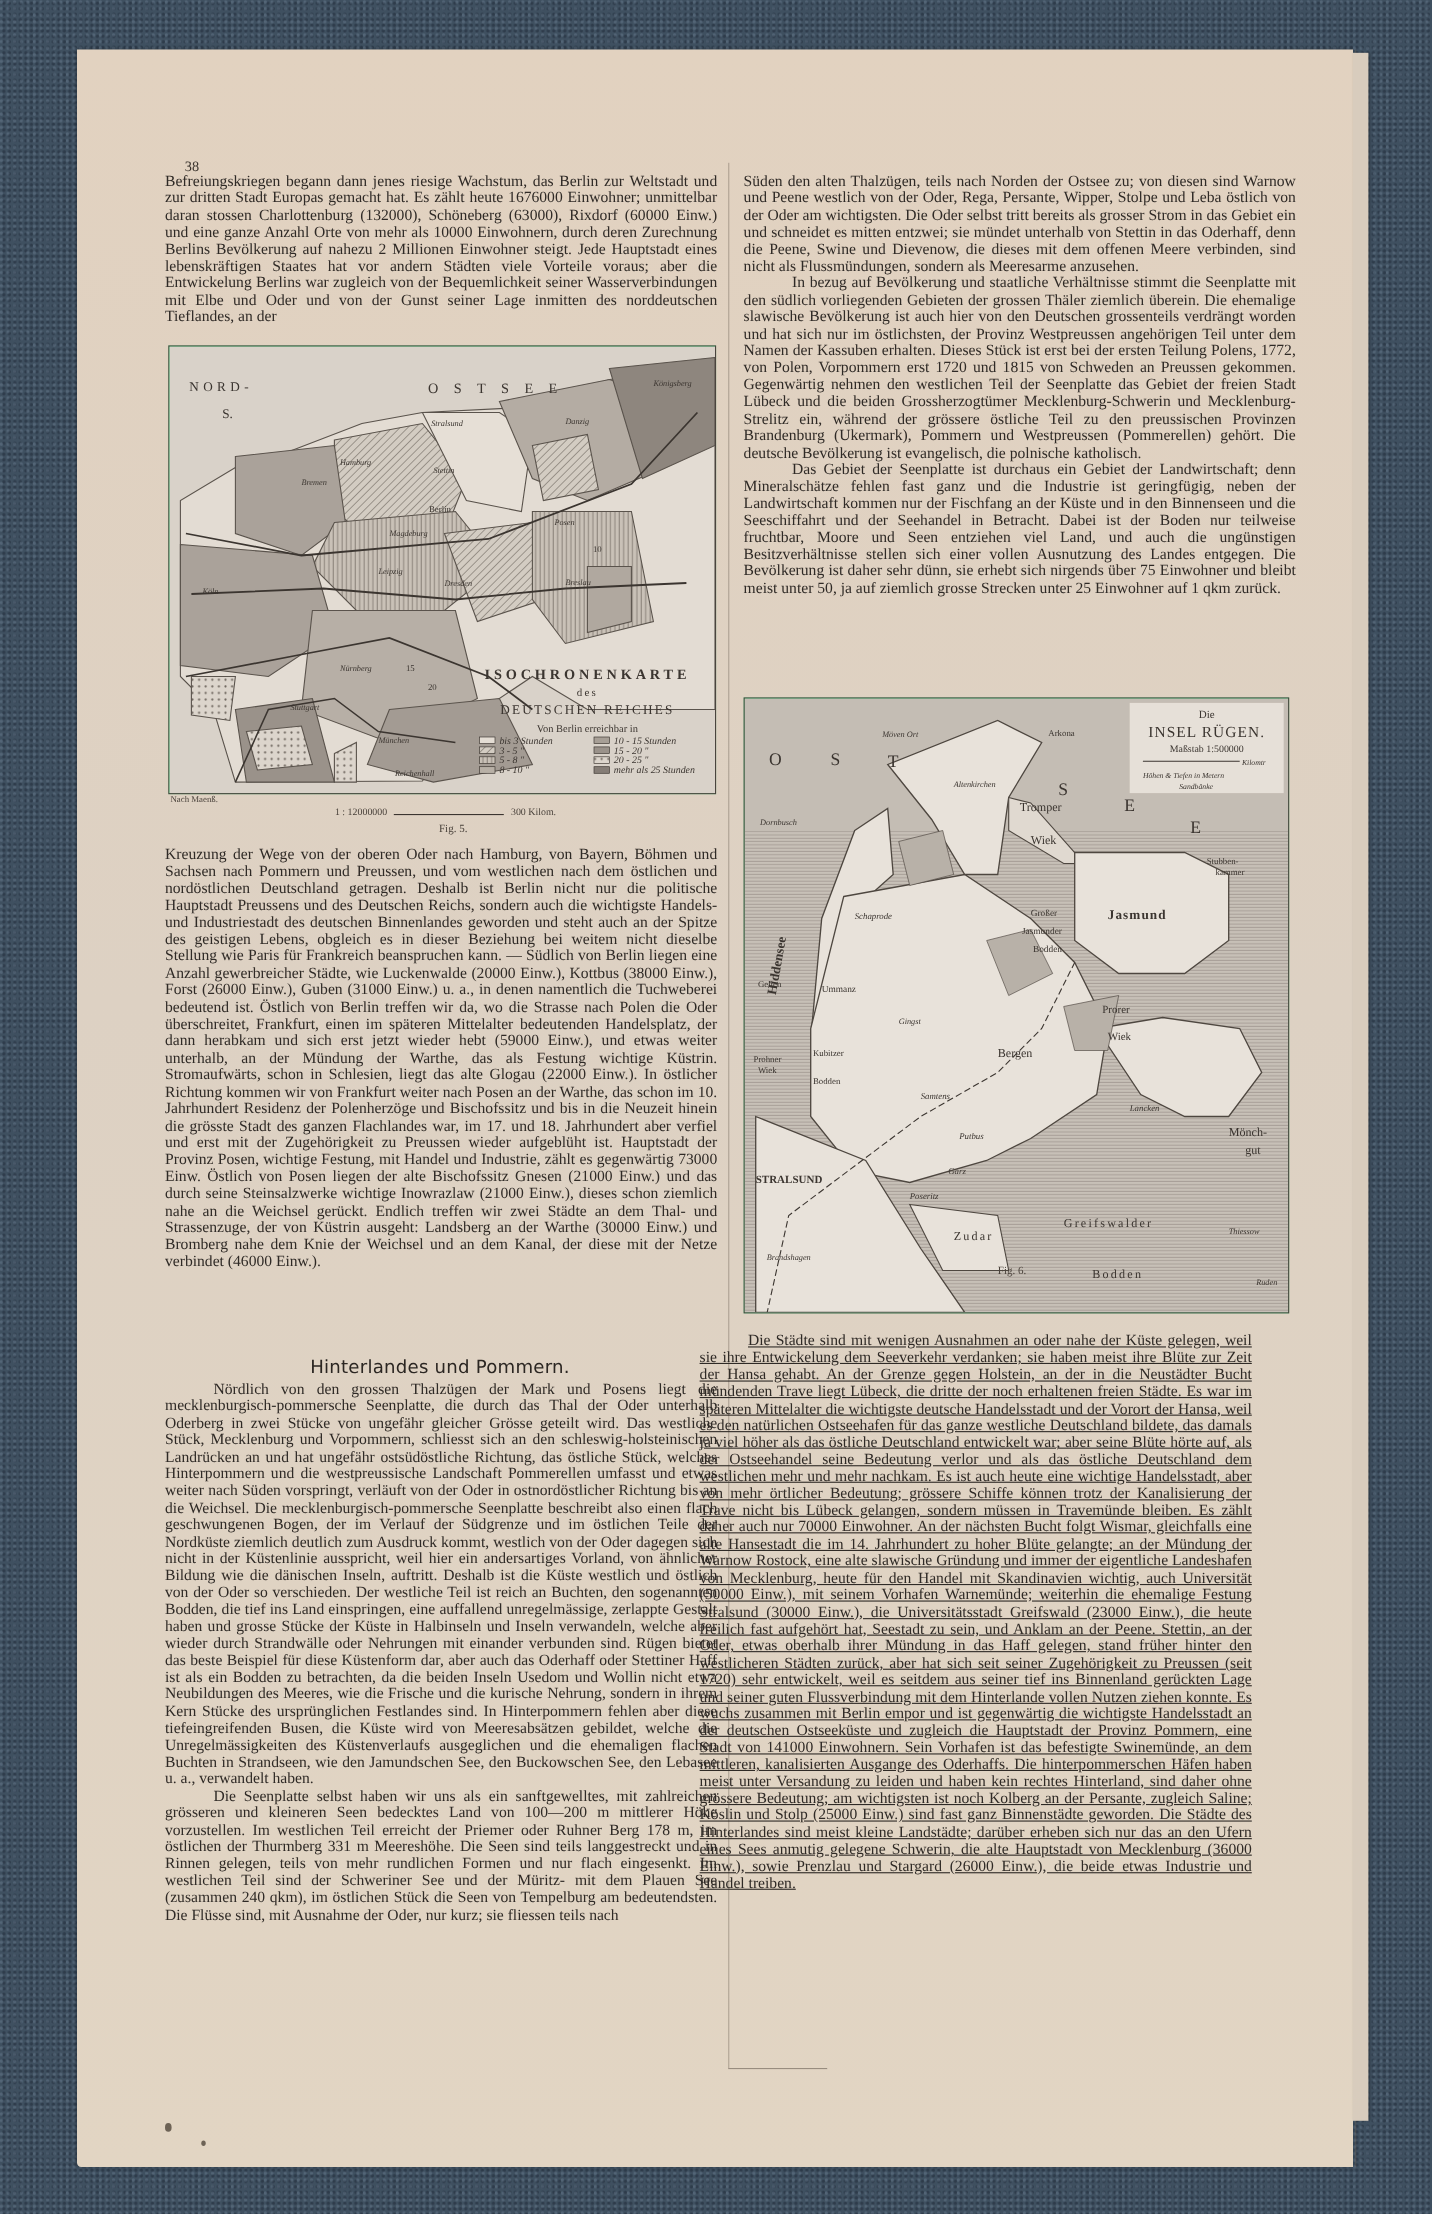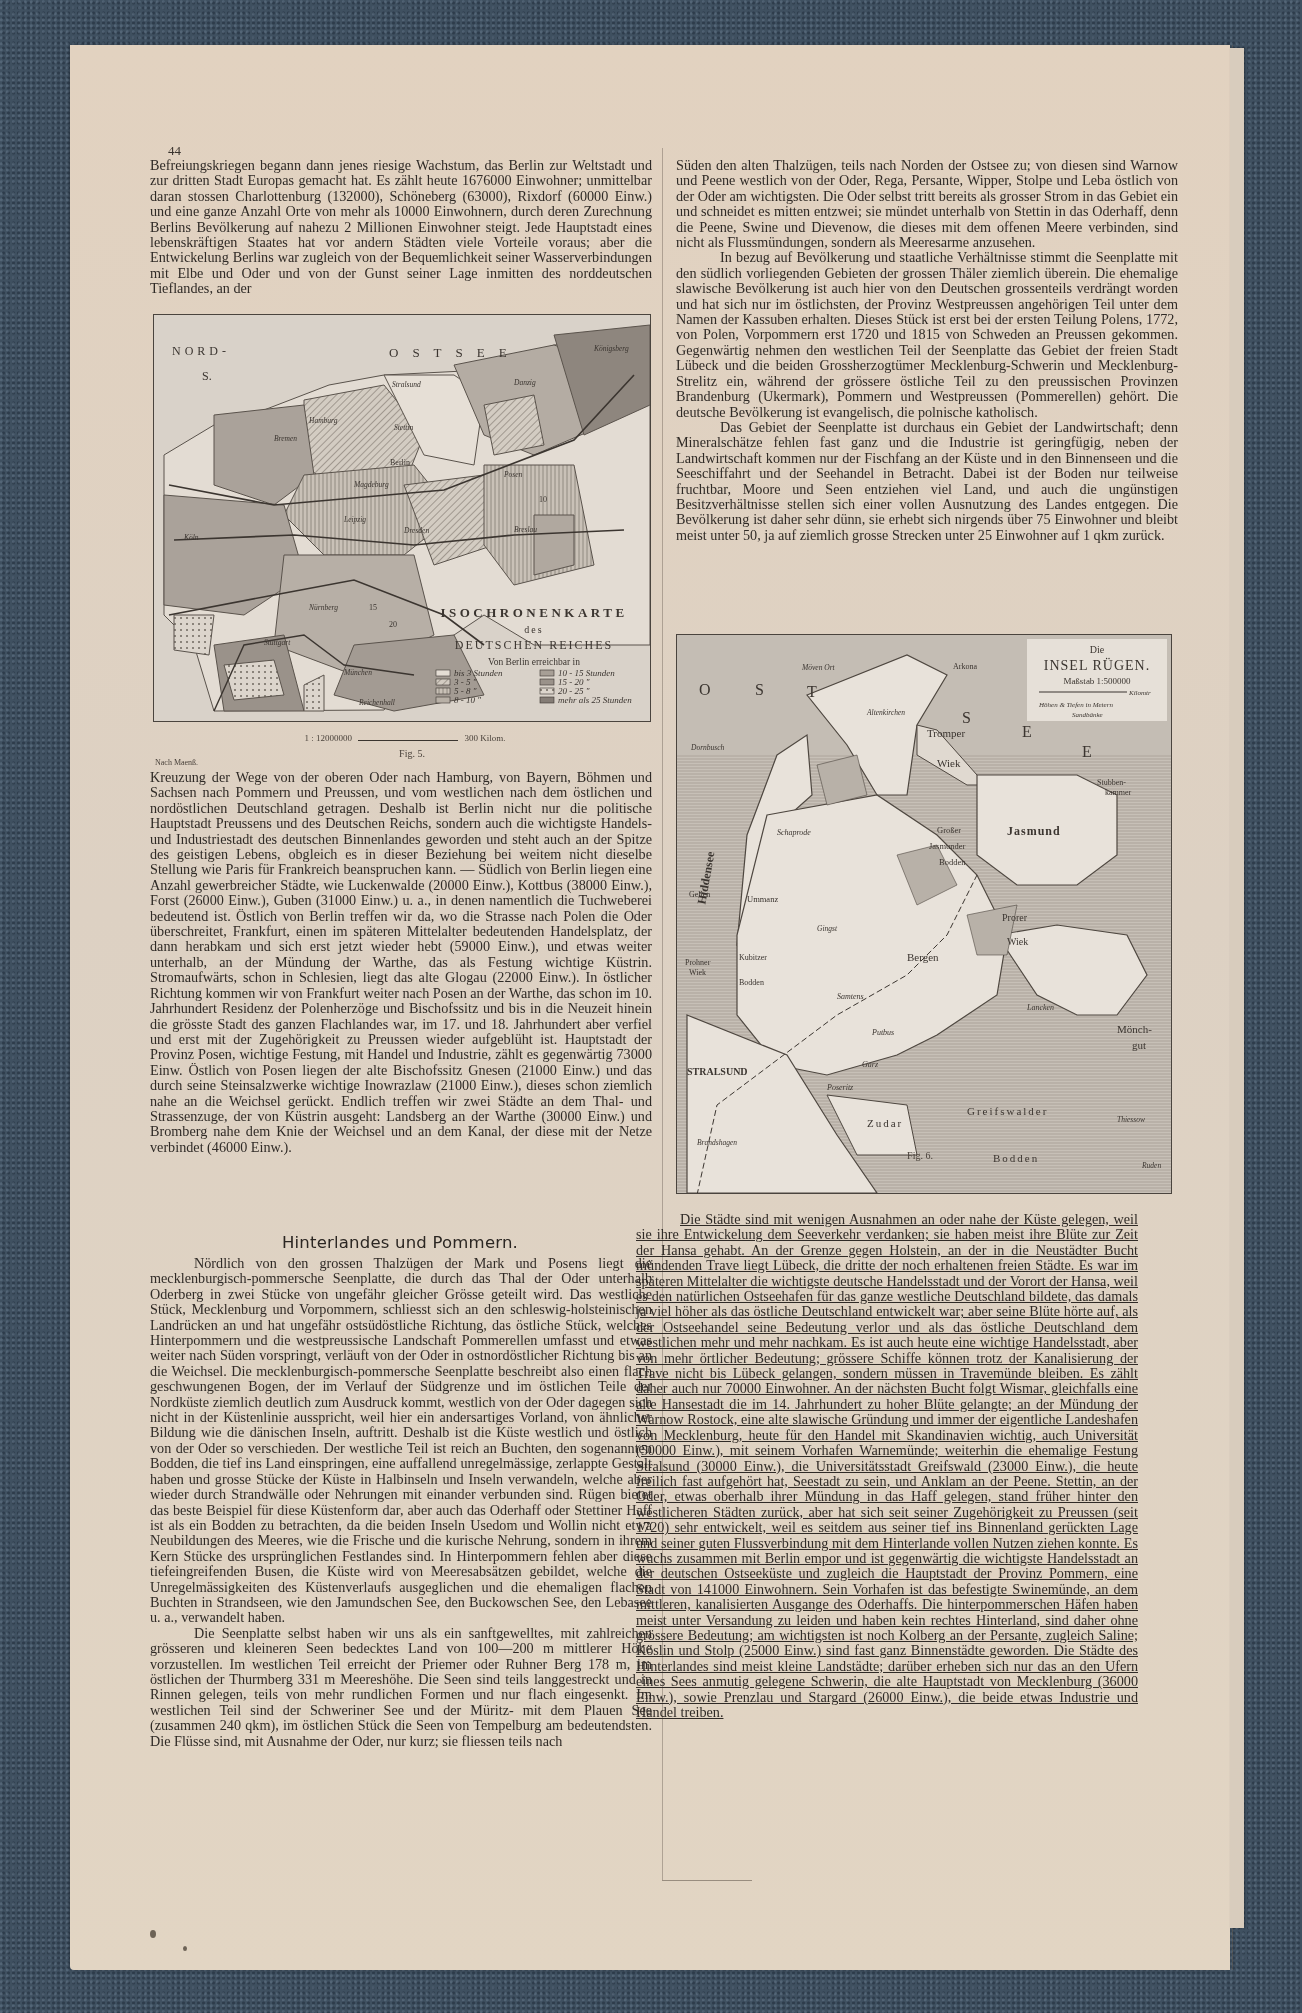--- a/index.html
+++ b/index.html
@@ -49,21 +49,21 @@
 </style>
 </head>
 <body>
 
 <div class="page">
   <div class="fold"></div>
 </div>
 <div class="flap"></div>
 <div class="col-rule"></div>
 
-<div class="page-number">44</div>
+<div class="page-number">38</div>
 
 <div class="text-col" style="left:150px; top:158px; width:502px;">
   <p>Befreiungskriegen begann dann jenes riesige Wachstum, das Berlin zur Weltstadt und zur dritten Stadt Europas gemacht hat. Es zählt heute 1676000 Einwohner; unmittelbar daran stossen Charlottenburg (132000), Schöneberg (63000), Rixdorf (60000 Einw.) und eine ganze Anzahl Orte von mehr als 10000 Einwohnern, durch deren Zurechnung Berlins Bevölkerung auf nahezu 2 Millionen Einwohner steigt. Jede Hauptstadt eines lebenskräftigen Staates hat vor andern Städten viele Vorteile voraus; aber die Entwickelung Berlins war zugleich von der Bequemlichkeit seiner Wasserverbindungen mit Elbe und Oder und von der Gunst seiner Lage inmitten des norddeutschen Tieflandes, an der</p>
 </div>
 
 <div class="figure" style="left:153px; top:314px; width:496px; height:406px;">
   <svg width="496" height="406" viewBox="0 0 496 406">
     <defs>
       <pattern id="hatch" width="5" height="5" patternUnits="userSpaceOnUse" patternTransform="rotate(45)">
         <rect width="5" height="5" fill="#d3ccc2"></rect>
@@ -145,21 +145,21 @@
       <text x="404" y="361" class="legend-txt">10 - 15 Stunden</text>
       <rect x="386" y="364" width="14" height="6" fill="#9a928a" stroke="#3b3530" stroke-width="0.6"></rect>
       <text x="404" y="370" class="legend-txt">15 - 20  "</text>
       <rect x="386" y="373" width="14" height="6" fill="url(#dots)" stroke="#3b3530" stroke-width="0.6"></rect>
       <text x="404" y="379" class="legend-txt">20 - 25  "</text>
       <rect x="386" y="382" width="14" height="6" fill="#857d76" stroke="#3b3530" stroke-width="0.6"></rect>
       <text x="404" y="388" class="legend-txt">mehr als 25 Stunden</text>
     </g>
   </svg>
 </div>
-<div class="fig-cap" style="left:155px; top:722px; font-size:8px; text-align:left;margin-top:36px;">Nach Maenß.</div>
+<div class="fig-cap" style="left:155px; top:722px; font-size:8px; text-align:left;">Nach Maenß.</div>
 <div class="fig-cap" style="left:275px; top:733px; width:260px; font-size:9px;">
   <span>1 : 12000000</span>
   <span style="display:inline-block; width:100px; border-bottom:1.5px solid #3b3530; margin:0 4px;"></span>
   <span>300 Kilom.</span>
 </div>
 <div class="fig-cap" style="left:372px; top:748px; width:80px;">Fig. 5.</div>
 
 <div class="text-col" style="left:150px; top:770px; width:502px;">
   <p>Kreuzung der Wege von der oberen Oder nach Hamburg, von Bayern, Böhmen und Sachsen nach Pommern und Preussen, und vom westlichen nach dem östlichen und nordöstlichen Deutschland getragen. Deshalb ist Berlin nicht nur die politische Hauptstadt Preussens und des Deutschen Reichs, sondern auch die wichtigste Handels- und Industriestadt des deutschen Binnenlandes geworden und steht auch an der Spitze des geistigen Lebens, obgleich es in dieser Beziehung bei weitem nicht dieselbe Stellung wie Paris für Frankreich beanspruchen kann. — Südlich von Berlin liegen eine Anzahl gewerbreicher Städte, wie Luckenwalde (20000 Einw.), Kottbus (38000 Einw.), Forst (26000 Einw.), Guben (31000 Einw.) u. a., in denen namentlich die Tuchweberei bedeutend ist. Östlich von Berlin treffen wir da, wo die Strasse nach Polen die Oder überschreitet, Frankfurt, einen im späteren Mittelalter bedeutenden Handelsplatz, der dann herabkam und sich erst jetzt wieder hebt (59000 Einw.), und etwas weiter unterhalb, an der Mündung der Warthe, das als Festung wichtige Küstrin. Stromaufwärts, schon in Schlesien, liegt das alte Glogau (22000 Einw.). In östlicher Richtung kommen wir von Frankfurt weiter nach Posen an der Warthe, das schon im 10. Jahrhundert Residenz der Polenherzöge und Bischofssitz und bis in die Neuzeit hinein die grösste Stadt des ganzen Flachlandes war, im 17. und 18. Jahrhundert aber verfiel und erst mit der Zugehörigkeit zu Preussen wieder aufgeblüht ist. Hauptstadt der Provinz Posen, wichtige Festung, mit Handel und Industrie, zählt es gegenwärtig 73000 Einw. Östlich von Posen liegen der alte Bischofssitz Gnesen (21000 Einw.) und das durch seine Steinsalzwerke wichtige Inowrazlaw (21000 Einw.), dieses schon ziemlich nahe an die Weichsel gerückt. Endlich treffen wir zwei Städte an dem Thal- und Strassenzuge, der von Küstrin ausgeht: Landsberg an der Warthe (30000 Einw.) und Bromberg nahe dem Knie der Weichsel und an dem Kanal, der diese mit der Netze verbindet (46000 Einw.).</p>
 </div>

